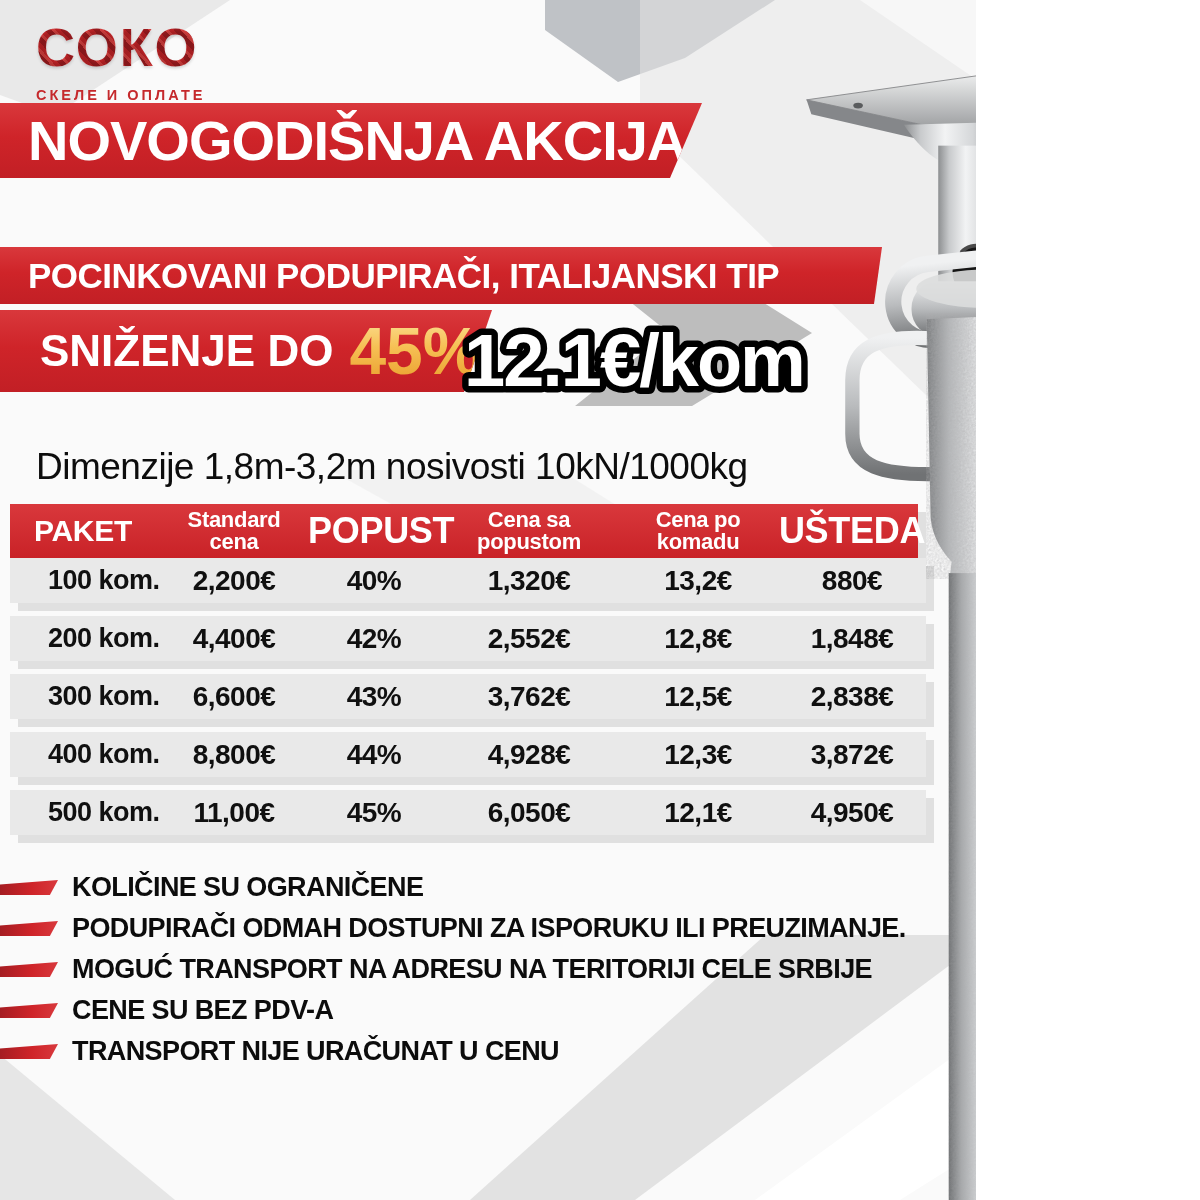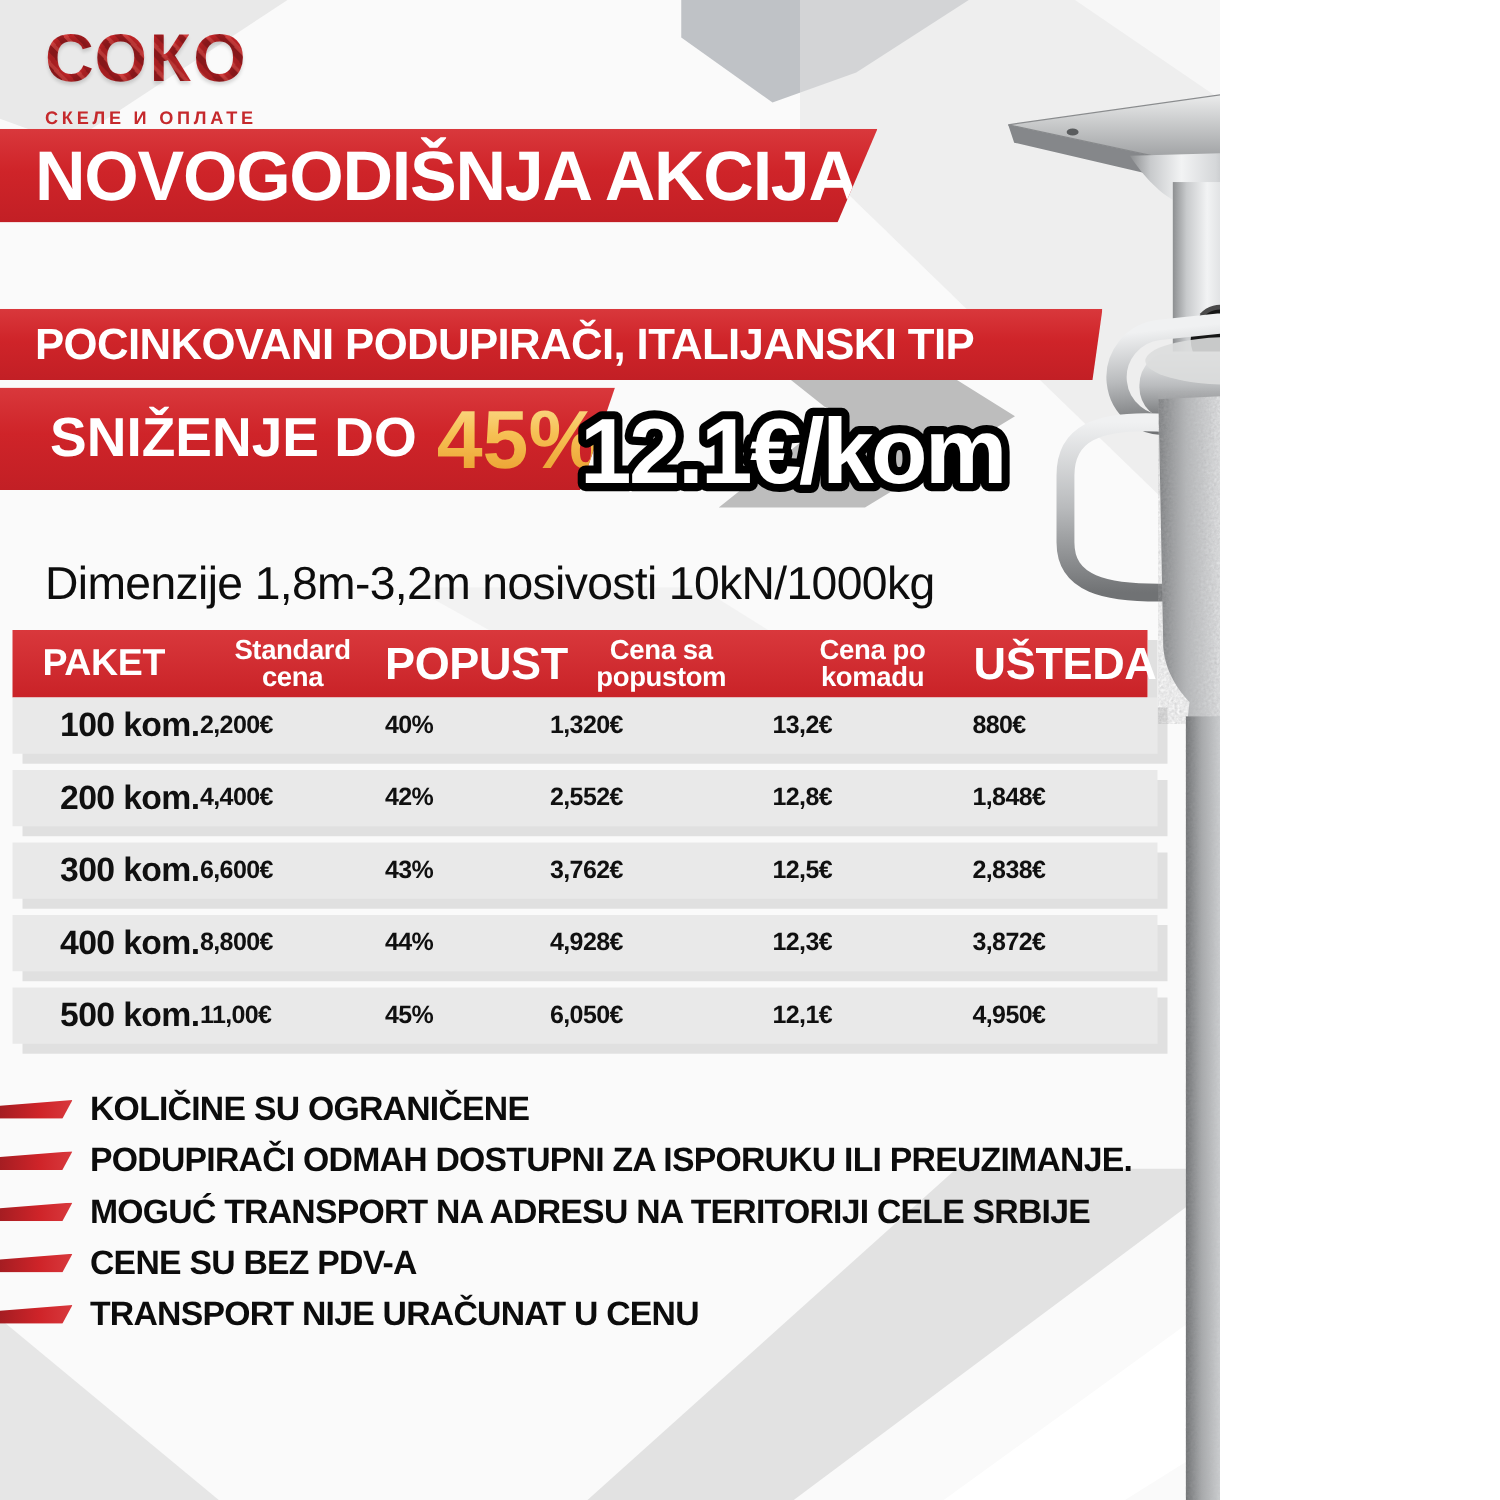--- a/index.html
+++ b/index.html
@@ -42,21 +42,21 @@
      width:908px;height:54px;align-items:center;
      background:linear-gradient(180deg,#d9383c,#c92227);color:#fff;
      box-shadow:8px 8px 0 rgba(0,0,0,.10);}
   .th{text-align:center;font-weight:bold;font-size:22px;line-height:1.02;letter-spacing:-0.3px;}
   .th.big{font-size:36px;}
   .th.first{text-align:left;padding-left:24px;font-size:30px;}
   .tr{display:grid;grid-template-columns:150px 148px 132px 178px 160px 148px;
      width:916px;height:45px;align-items:center;margin-top:13px;
      background:#e9e9e9;box-shadow:8px 8px 0 rgba(0,0,0,.10);}
   .tr:first-child{margin-top:0;}
-  .td{text-align:left;font-weight:bold;font-size:20px;color:#101010;letter-spacing:-0.5px;}
+  .td{text-align:center;font-weight:bold;font-size:28px;color:#101010;letter-spacing:-0.5px;}
   .td.first{text-align:left;padding-left:38px;font-size:27px;}
 
   
   .notes{position:absolute;left:0;top:867px;z-index:4;}
   .note{display:flex;align-items:center;height:41px;}
   .note-marker{width:58px;height:15px;margin-right:14px;flex:0 0 auto;
      background:linear-gradient(90deg,#a51d22,#cf2429 55%,#d8393d);
      clip-path:polygon(0 30%,100% 0,86% 100%,0 100%);}
   .note-text{font-weight:bold;font-size:27px;color:#0c0c0c;letter-spacing:-0.6px;white-space:nowrap;}
 

